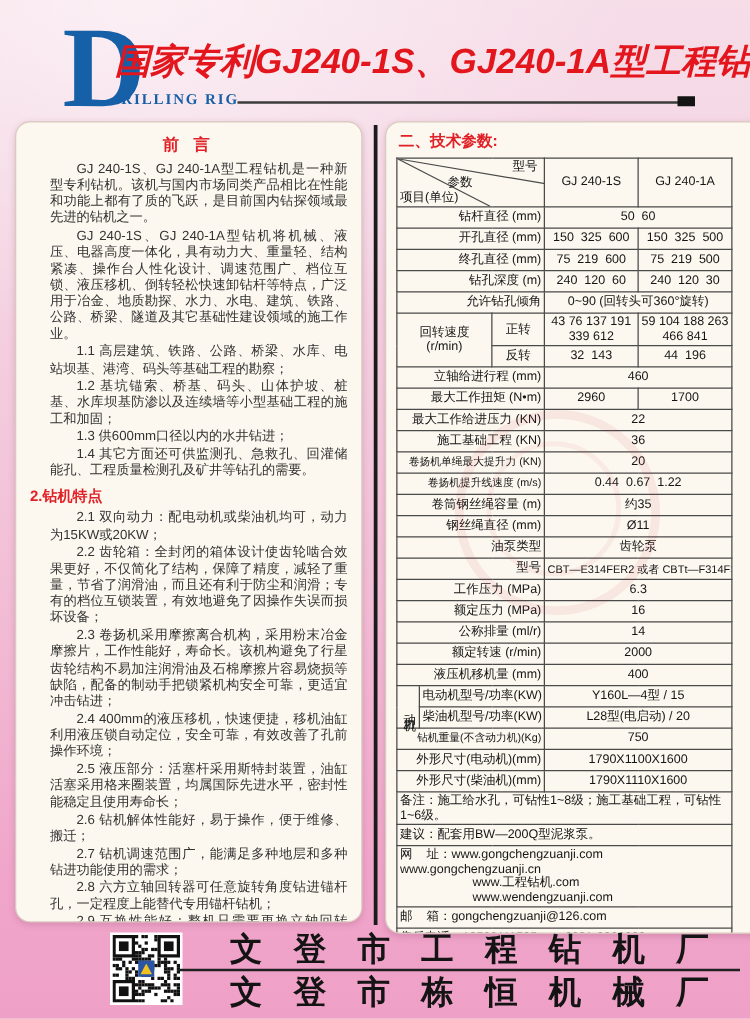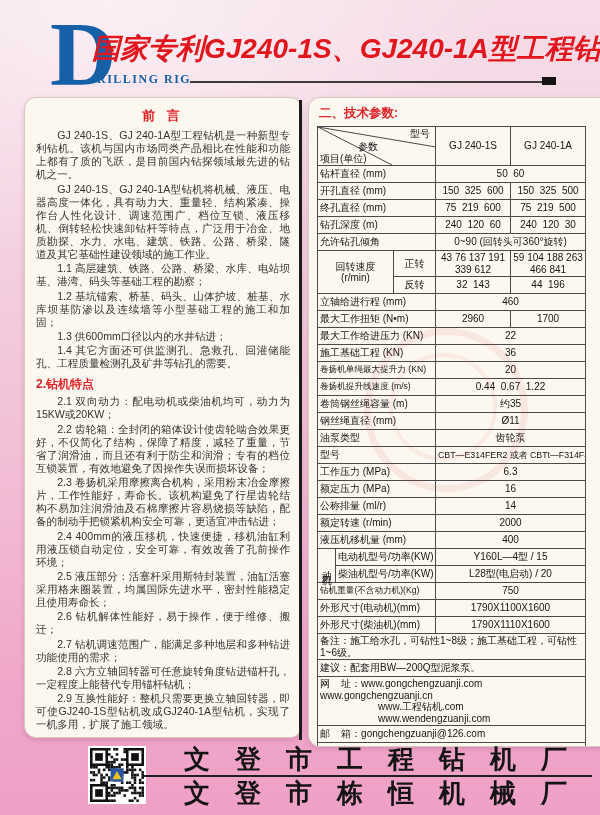--- a/index.html
+++ b/index.html
@@ -13,35 +13,35 @@
     font-weight:bold;font-size:92px;line-height:92px;color:#1660a8;}
   .logo-sub{position:absolute;left:97px;top:72px;font-family:"Liberation Serif","DejaVu Serif",serif;
     font-weight:bold;font-size:12px;letter-spacing:1.5px;color:#1660a8;}
   .main-title{position:absolute;left:92px;top:30px;width:500px;
     font-size:28px;font-weight:bold;font-style:italic;color:#e3161d;white-space:nowrap;}
   .hrule{position:absolute;left:190px;top:81px;width:366px;height:2px;background:#3c3c3c;}
   .hrule-cap{position:absolute;left:542px;top:77px;width:14px;height:8px;background:#141414;}
   
   .panel{position:absolute;background:#fcf7ef;border:1px solid #d9cabf;border-radius:12px;
     box-shadow:0 2px 5px rgba(150,70,110,.25);box-sizing:border-box;}
-  .panel-left{left:24px;top:97px;width:278px;height:641px;padding:8px 11px;overflow:hidden;}
+  .panel-left{left:12px;top:97px;width:278px;height:641px;padding:8px 11px;overflow:hidden;}
   .panel-right{left:308px;top:97px;width:338px;height:650px;padding:7px 8px;overflow:hidden;}
   .vdivider{position:absolute;left:299px;top:100px;width:3px;height:640px;background:#1b1b1b;}
   
   .sec-title-center{color:#e02127;font-weight:bold;font-size:13px;text-align:center;
     letter-spacing:4px;margin:1px 0 4px 0;}
   .sec-heading{color:#e02127;font-weight:bold;font-size:12px;margin:6px 0 2px 0;}
-  .body-p{font-size:10.6px;line-height:1.24;margin:0 0 1px 0;color:#333;
+  .body-p{font-size:10.6px;line-height:1.24;margin:0 0 1px 16px;color:#333;
     text-indent:2em;text-align:justify;}
   
   .spec-heading{color:#e02127;font-weight:bold;font-size:12.5px;margin:0 0 4px 2px;}
   table.spec{border-collapse:collapse;table-layout:fixed;width:268px;color:#151515;}
   table.spec td,table.spec th{border:1px solid #4a4a4a;padding:1px 2px;height:14px;
     font-weight:normal;vertical-align:middle;font-size:10px;line-height:1.15;}
-  td.lbl{text-align:left;padding-left:3px;white-space:nowrap;overflow:hidden;}
+  td.lbl{text-align:right;padding-left:3px;white-space:nowrap;overflow:hidden;}
   td.lbl.tight{font-size:8.6px;}
   td.glbl{text-align:center;white-space:pre-line;}
   td.sub{text-align:center;}
   td.sub2{font-size:8.8px;white-space:nowrap;overflow:hidden;}
   td.val{text-align:center;white-space:pre-wrap;word-break:break-word;}
   td.val.vtight{font-size:8.8px;white-space:nowrap;overflow:hidden;}
   td.plbl{writing-mode:vertical-rl;text-orientation:upright;text-align:center;
     letter-spacing:2px;padding:0;}
   td.full{text-align:left;white-space:pre-wrap;font-size:9.6px;padding-left:3px;}
   td.full .indent2{padding-left:58px;}

